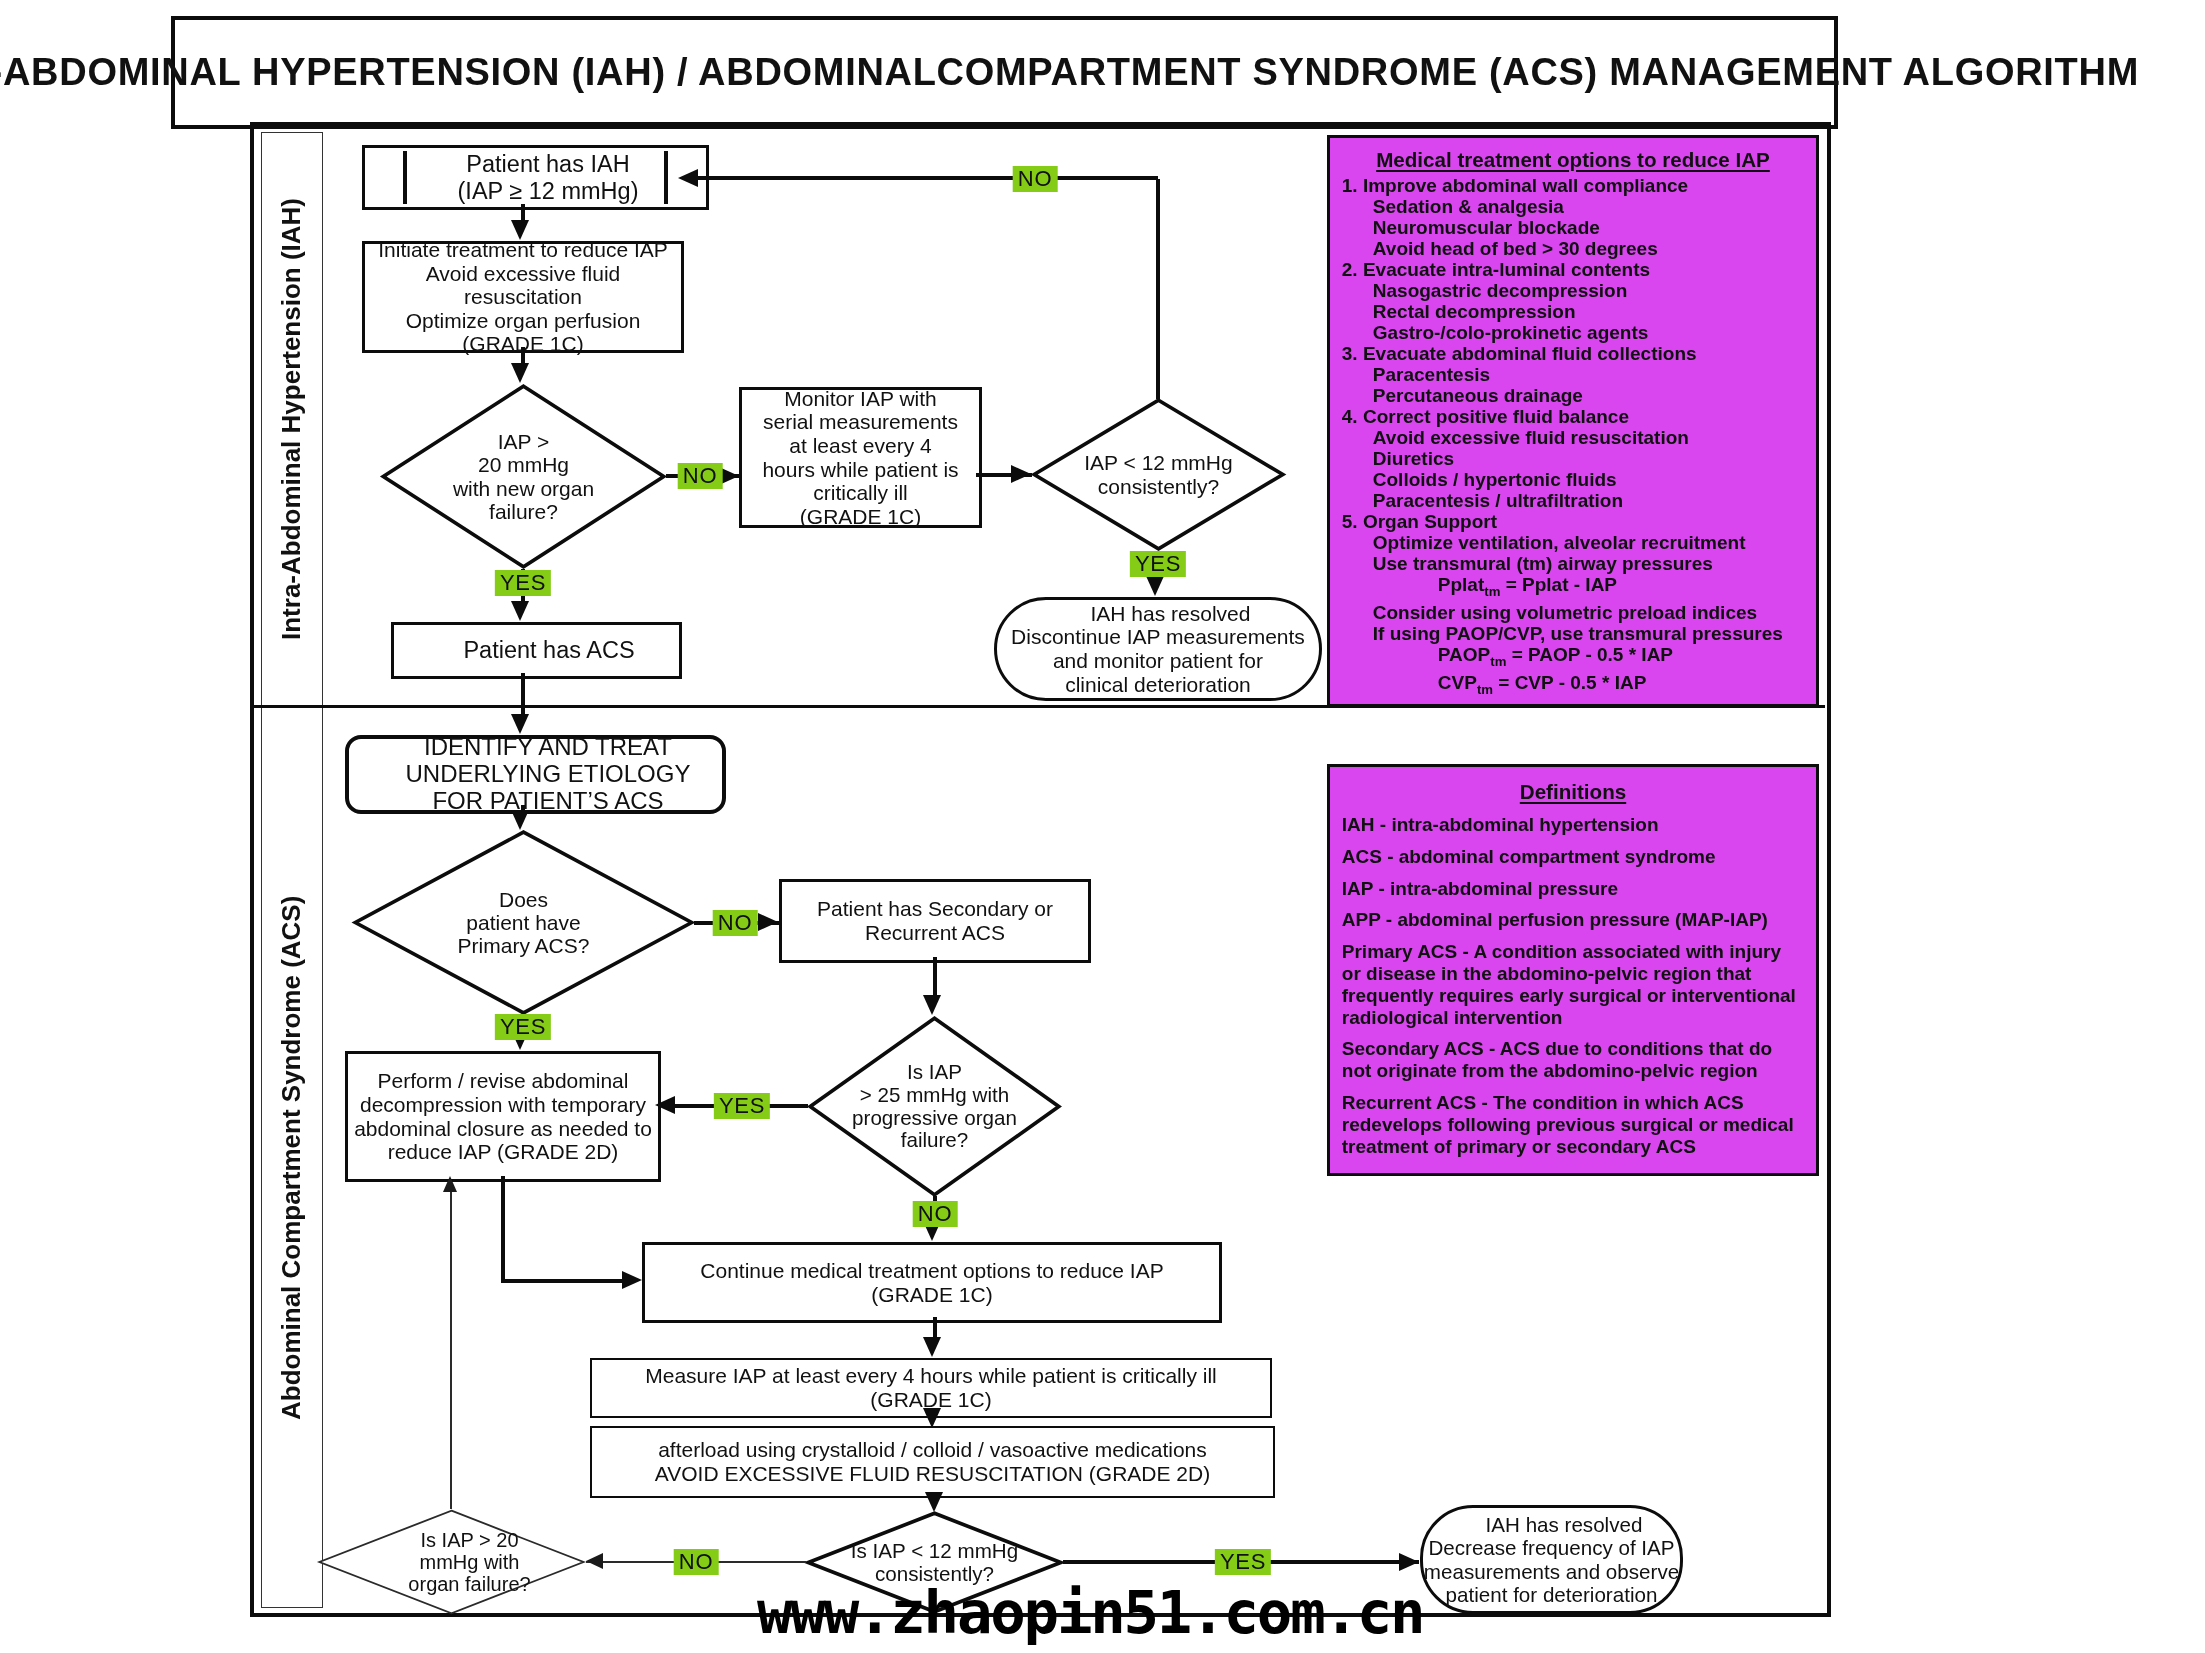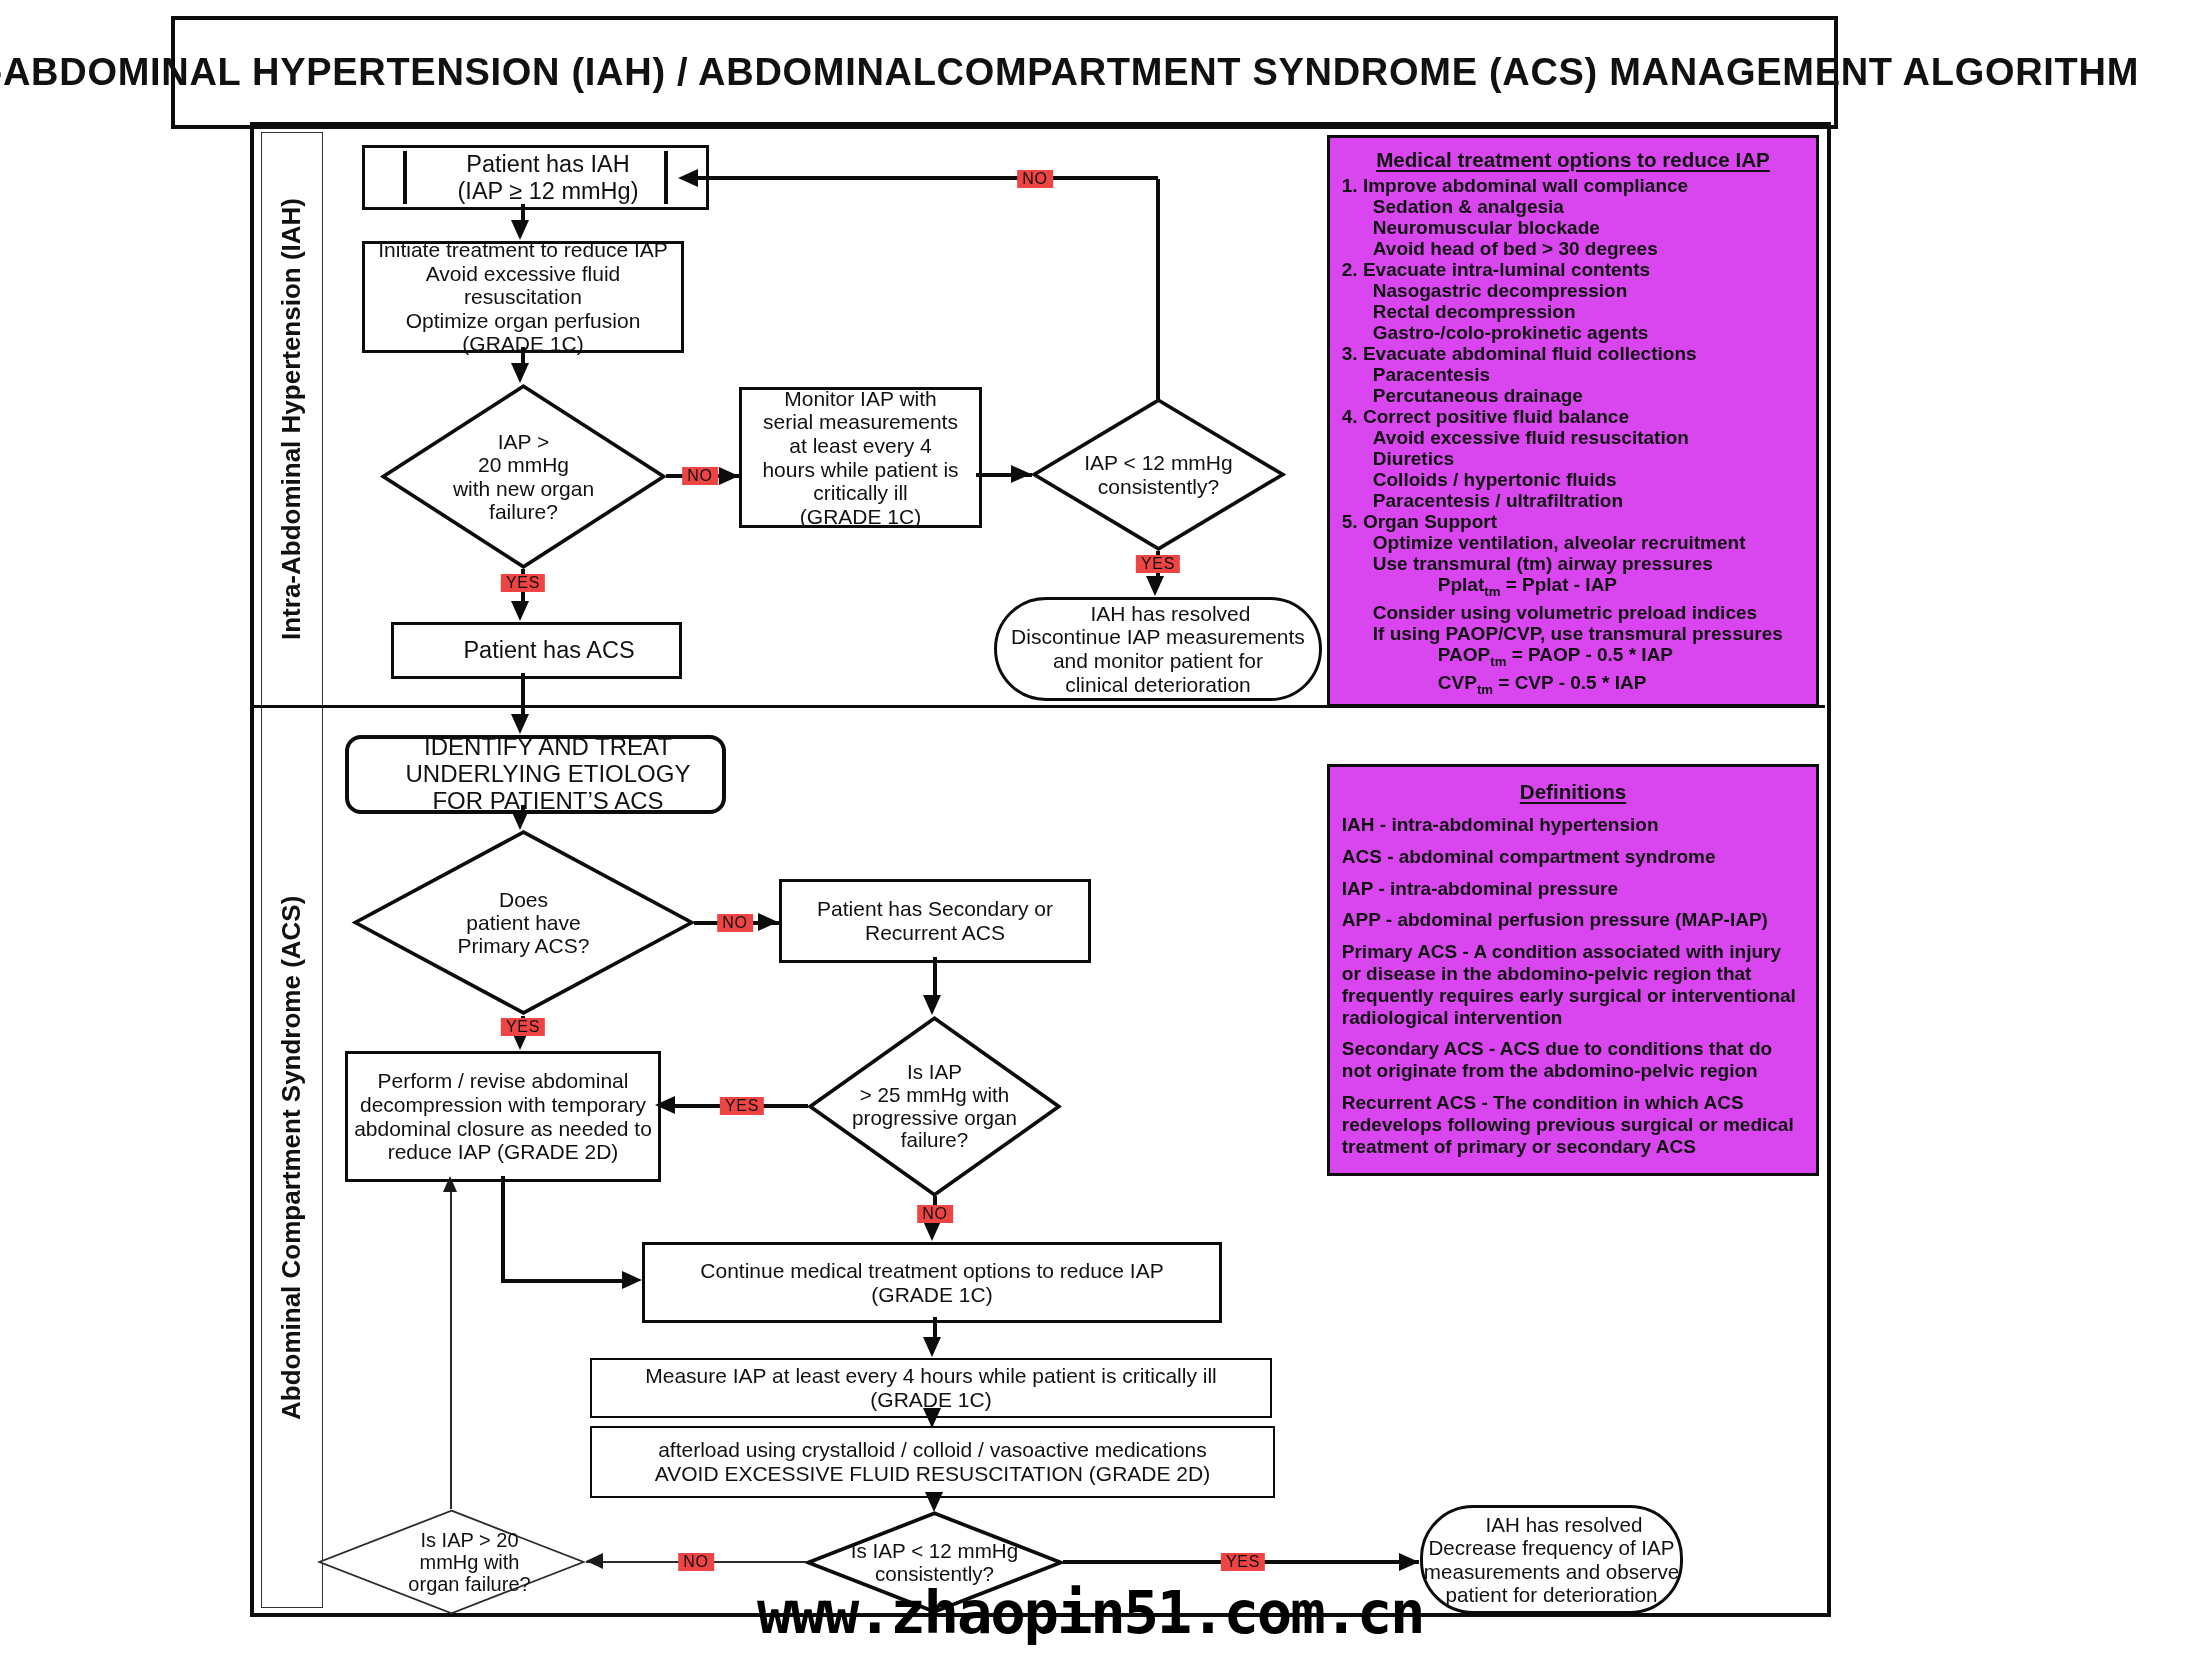--- a/index.html
+++ b/index.html
@@ -35,22 +35,22 @@
   .ah-r{border-top:9.6px solid transparent;border-bottom:9.6px solid transparent;border-left:20.6px solid #0c0c0c;}
   .ah-l{border-top:9.6px solid transparent;border-bottom:9.6px solid transparent;border-right:20.6px solid #0c0c0c;}
   .ah-u-t{border-left:7.3px solid transparent;border-right:7.3px solid transparent;border-bottom:16px solid #1a1a1a;}
   .ah-l-t{border-top:8px solid transparent;border-bottom:8px solid transparent;border-right:17.6px solid #1a1a1a;}
   
   .dsvg{position:absolute;overflow:visible;}
   .dtext{position:absolute;display:flex;flex-direction:column;justify-content:center;align-items:center;
          text-align:center;font-size:21px;}
   .dtext .ln{line-height:1.1;}
   
-  .clabel{position:absolute;transform:translate(-50%,-50%);background:#ef4444;padding:0 5.1px;
-          font-size:16px;letter-spacing:0.7px;z-index:30;text-align:right;}
+  .clabel{position:absolute;transform:translate(-50%,-50%);background:#84cc16;padding:0 5.1px;
+          font-size:22px;letter-spacing:0.7px;z-index:30;text-align:right;}
   
   .panel{position:absolute;background:#d946ef;border:3.7px solid #0c0c0c;box-sizing:border-box;
          padding:10.3px 11.8px;font-weight:700;overflow:hidden;}
   .panel .ptitle{text-align:center;font-size:20.6px;text-decoration:underline;text-underline-offset:2.9px;
                  margin-bottom:2.9px;}
   .mi{font-size:19px;line-height:21px;white-space:nowrap;}
   .mi.i0{padding-left:0;}
   .mi.i1{padding-left:31px;}
   .mi.i2{padding-left:96px;}
   .mi sub{font-size:13.2px;}

